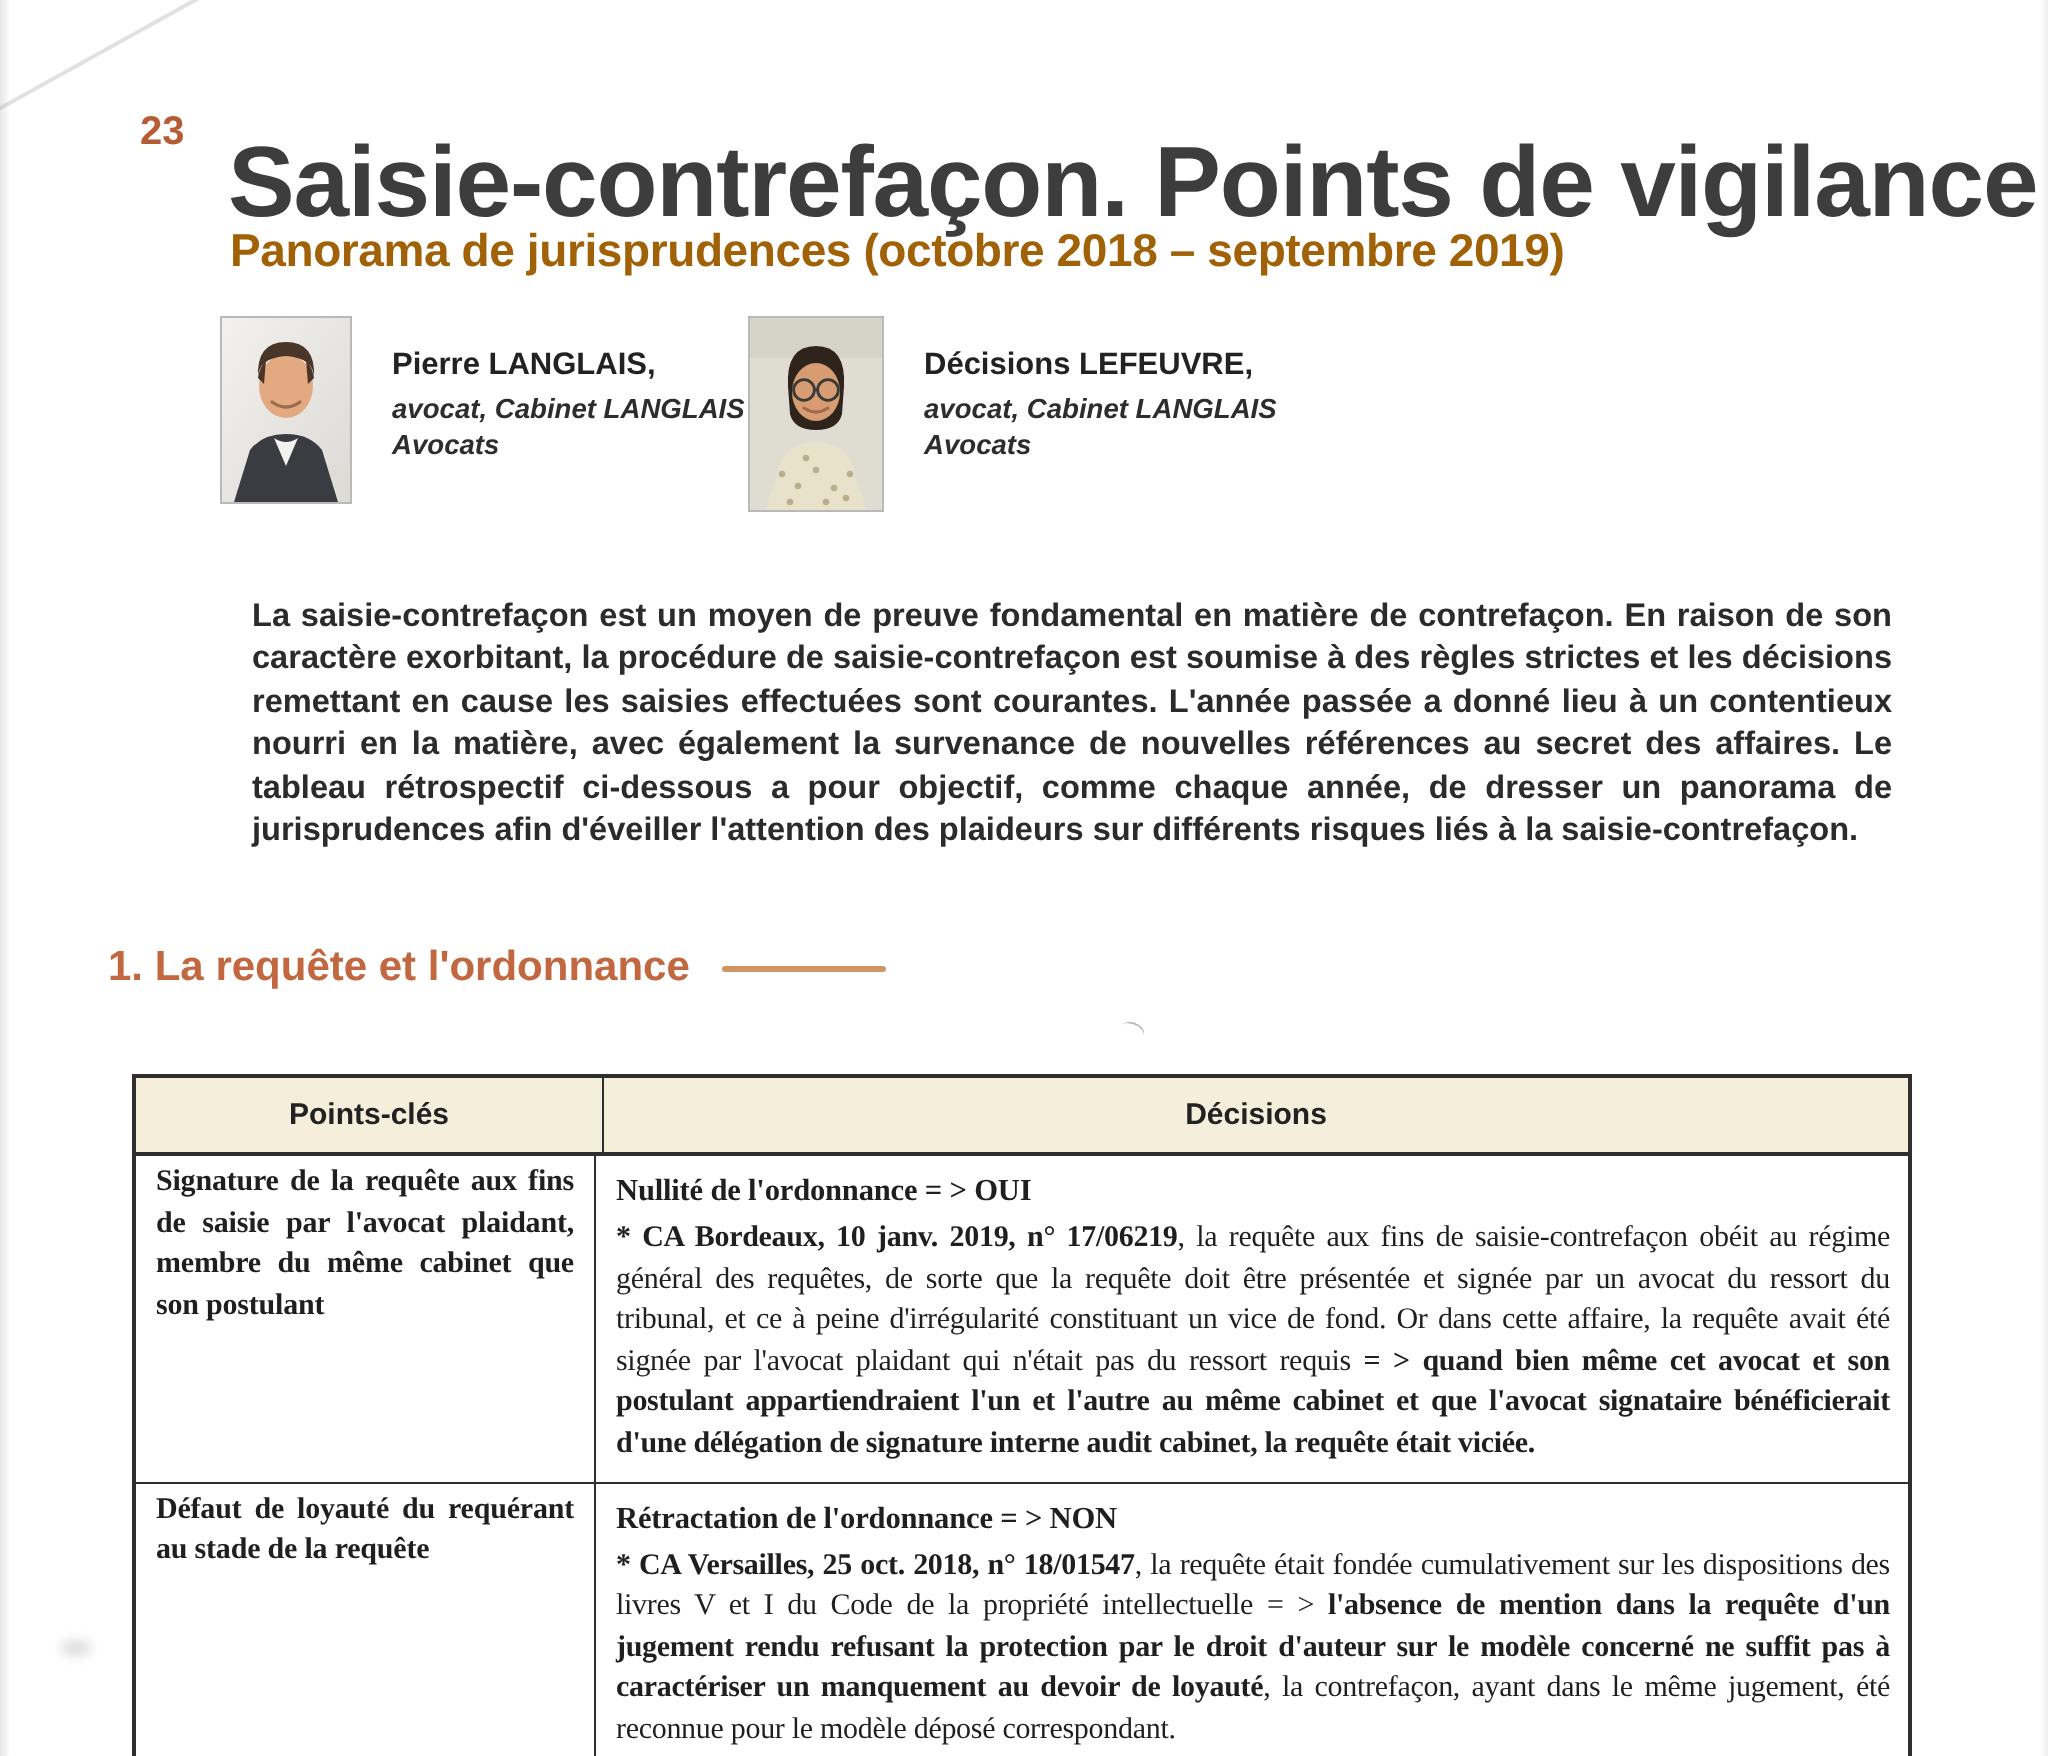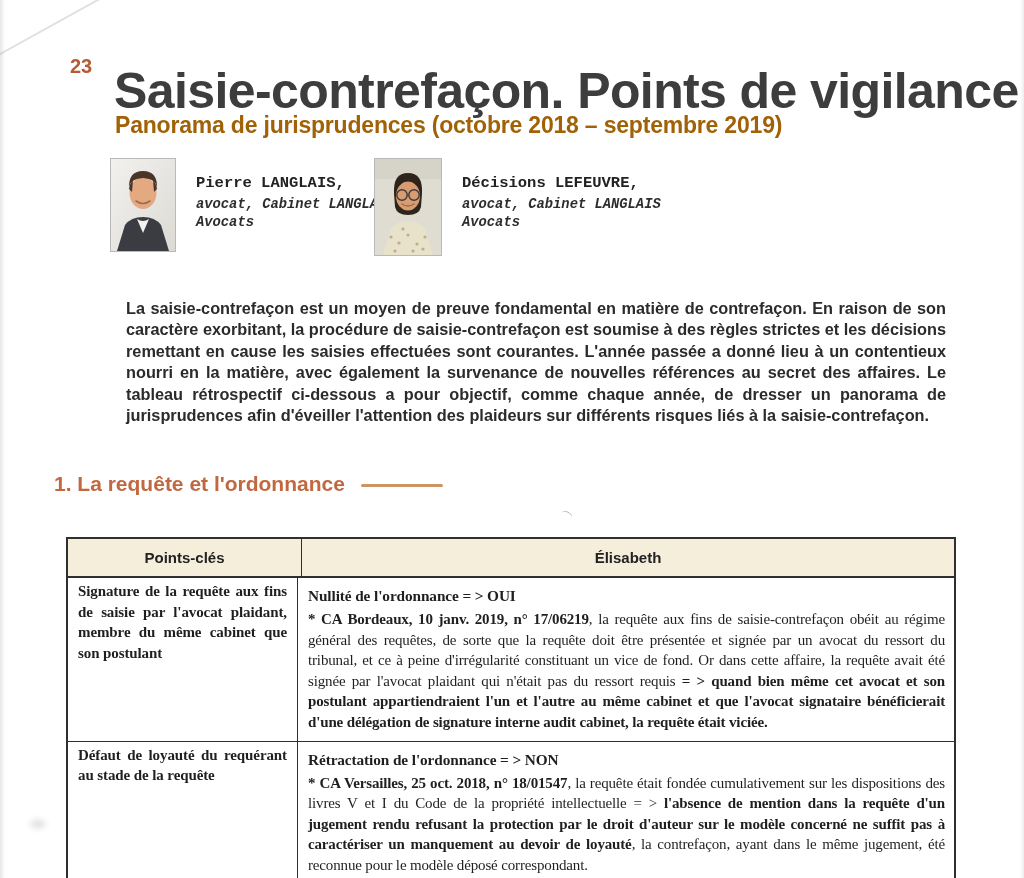--- a/index.html
+++ b/index.html
@@ -32,21 +32,21 @@
   .subtitle{position:absolute; left:115px; top:112px; margin:0; font-size:23px; font-weight:700;
     letter-spacing:-.2px; color:#a16207; white-space:nowrap;}
 
   
   .author{position:absolute; top:158px; display:flex;}
   .author-1{left:110px;}
   .author-2{left:374px;}
   .photo{border:1px solid #b9b9b9; overflow:hidden; flex:none;}
   .photo-1{width:64px; height:92px;}
   .photo-2{width:66px; height:96px;}
-  .ainfo{padding:16px 0 0 20px; white-space:nowrap;font-family:Liberation Mono, monospace;}
+  .ainfo{padding:16px 0 0 20px; white-space:nowrap;}
   .aname{font-size:15.5px; font-weight:700; color:#222; margin-bottom:4px;}
   .arole{font-size:13.8px; font-style:italic; font-weight:600; color:#2d2d2d; line-height:18px;}
 
   
   .intro{position:absolute; left:110px; top:282px; width:820px; margin:16px;
     font-size:16.3px; line-height:21.4px; font-weight:700; color:#2b2b2b;
     text-align:justify;}
 
   
   .section{position:absolute; left:54px; top:472px; font-size:21px; font-weight:700;
@@ -154,21 +154,21 @@
 
   <p class="intro">La saisie-contrefaçon est un moyen de preuve fondamental en matière de contrefaçon. En raison de son caractère exorbitant, la procédure de saisie-contrefaçon est soumise à des règles strictes et les décisions remettant en cause les saisies effectuées sont courantes. L'année passée a donné lieu à un contentieux nourri en la matière, avec également la survenance de nouvelles références au secret des affaires. Le tableau rétrospectif ci-dessous a pour objectif, comme chaque année, de dresser un panorama de jurisprudences afin d'éveiller l'attention des plaideurs sur différents risques liés à la saisie-contrefaçon.</p>
 
   <div class="section">
     <span>1. La requête et l'ordonnance</span><span class="section-rule"></span>
   </div>
 
   <div class="doc-table">
     <div class="thead">
       <div class="th th1">Points-clés</div>
-      <div class="th th2">Élisabeth</div>
+      <div class="th th2">Décisions</div>
     </div>
     <div id="tbody">
         <div class="trow">
           <div class="keycell">Signature de la requête aux fins de saisie par l'avocat plaidant, membre du même cabinet que son postulant</div>
           <div class="deccell">
             <div class="dec-heading">Nullité de l'ordonnance = &gt; OUI</div>
             <p class="dec-text"><span class="b">* CA Bordeaux, 10 janv. 2019, n° 17/06219</span><span>, la requête aux fins de saisie-contrefaçon obéit au régime général des requêtes, de sorte que la requête doit être présentée et signée par un avocat du ressort du tribunal, et ce à peine d'irrégularité constituant un vice de fond. Or dans cette affaire, la requête avait été signée par l'avocat plaidant qui n'était pas du ressort requis </span><span class="b">= &gt; quand bien même cet avocat et son postulant appartiendraient l'un et l'autre au même cabinet et que l'avocat signataire bénéficierait d'une délégation de signature interne audit cabinet, la requête était viciée.</span></p>
           </div>
         </div>
         <div class="trow">

